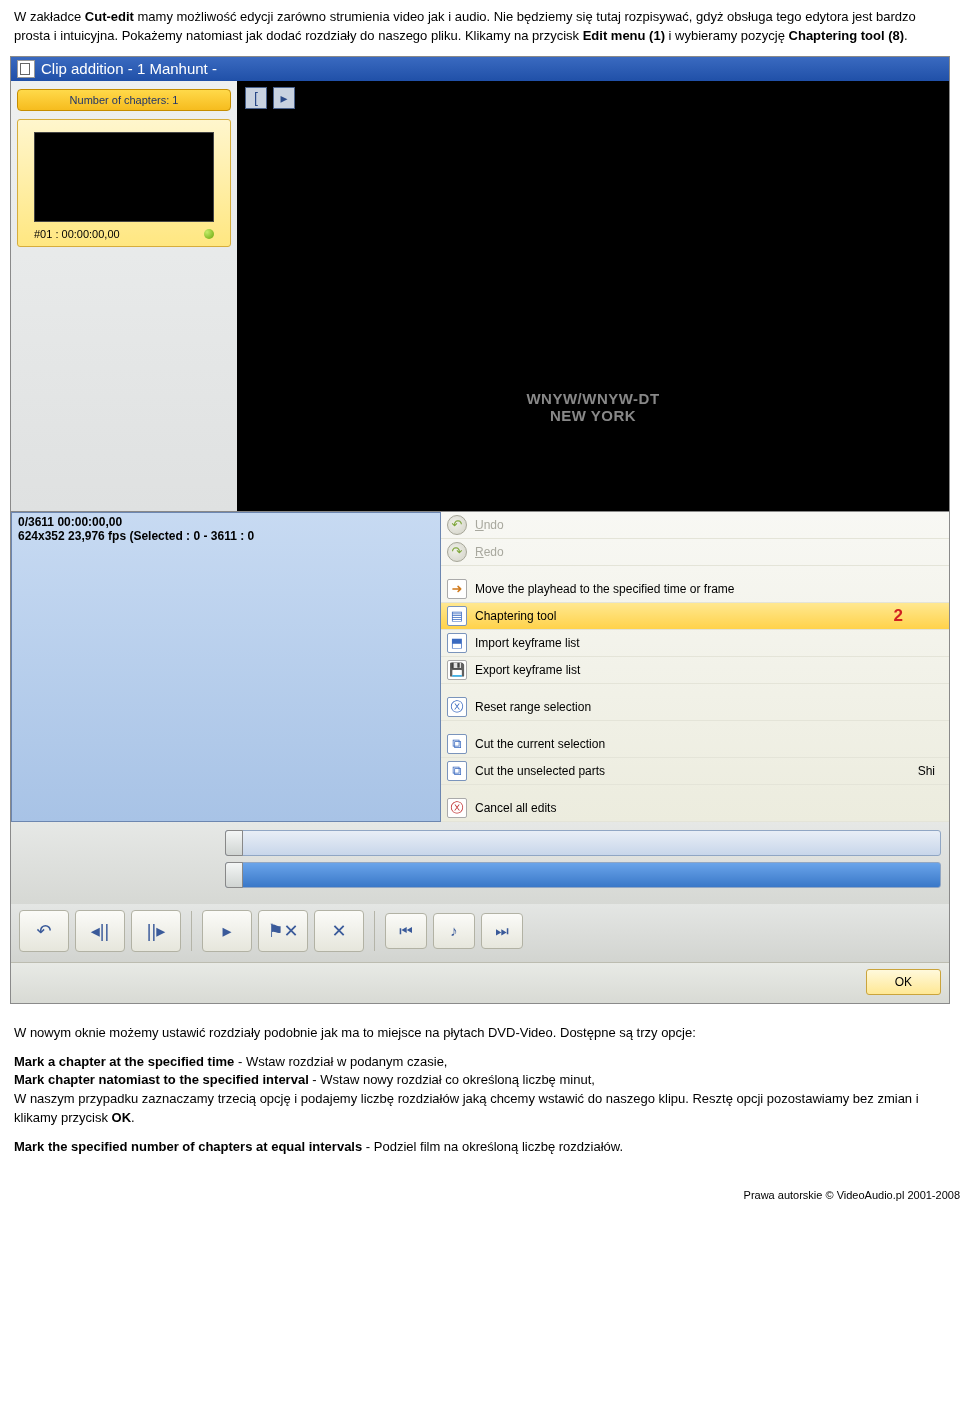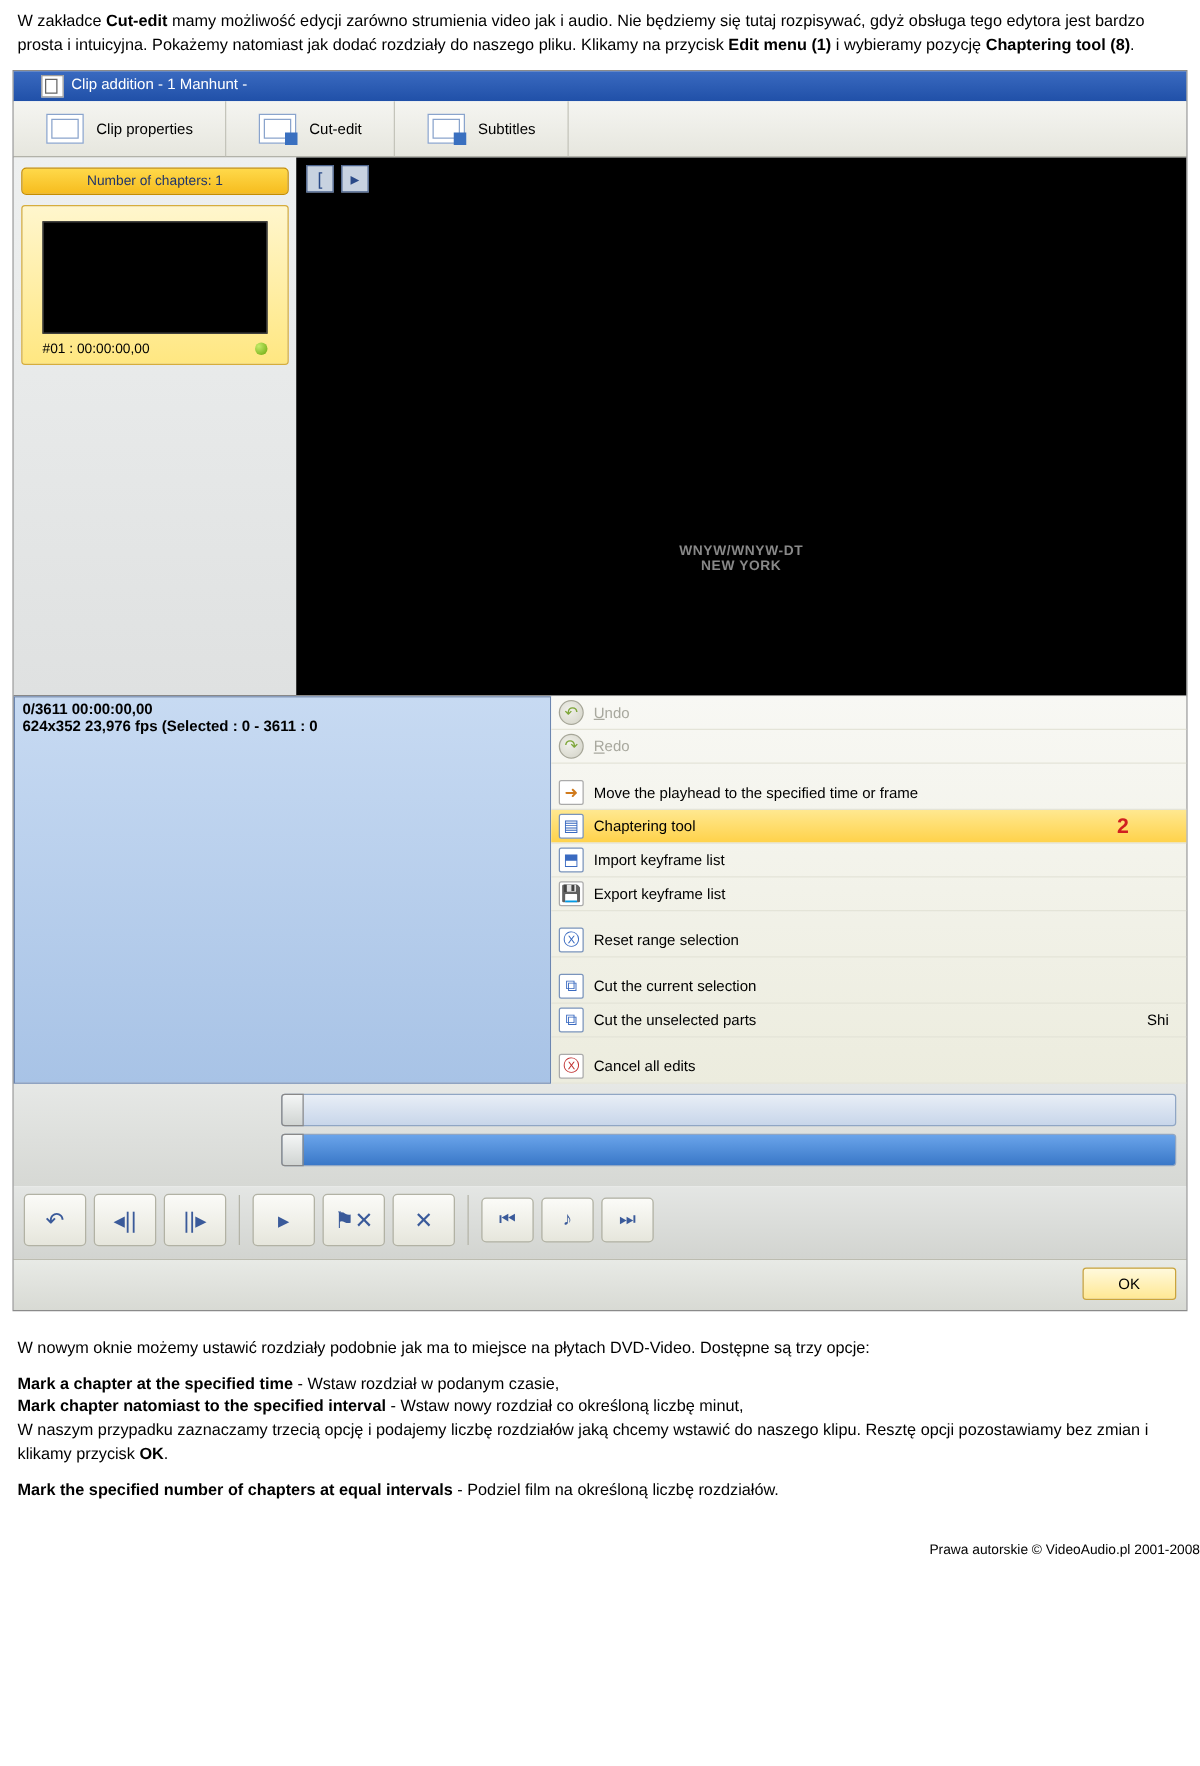--- a/index.html
+++ b/index.html
@@ -1,38 +1,38 @@
 <!DOCTYPE html>
 <html><head>
 <meta charset="utf-8">
 <style>
 body{margin:0;font-family:Verdana,Arial,sans-serif;font-size:13px;background:#fff;color:#000;width:960px}
 .doc{padding:8px 14px 0}
 .doc p{margin:0 0 10px;line-height:1.45}
 b{font-weight:bold}
 .app{border:1px solid #8a8a8a;margin:6px 10px}
-.titlebar{background:linear-gradient(#3a6ac0,#2050a8);color:#fff;padding:3px 22px;font-size:12px;display:flex;}
+.titlebar{background:linear-gradient(#3a6ac0,#2050a8);color:#fff;padding:3px 6px;font-size:15px;display:flex;}
 .titlebar .ticon{width:16px;height:16px;background:#fff;border:1px solid #999;margin-right:6px;position:relative}
 .titlebar .ticon:before{content:"";position:absolute;left:2px;top:2px;width:8px;height:10px;border:1px solid #666}
 .tabs{display:flex;background:linear-gradient(#f5f5f1,#e6e6de);border-bottom:1px solid #9a9a90}
 .tab{display:flex;align-items:center;padding:10px 26px;border-right:1px solid #c4c4ba;font-size:12px;cursor:pointer}
 .tab .ticon2{width:28px;height:22px;background:#fff;border:1px solid #8aa4cc;margin-right:10px;position:relative}
 .tab .ticon2:before{content:"";position:absolute;left:3px;top:3px;right:3px;bottom:3px;border:1px solid #8aa4cc}
 .tab .tchk{position:absolute;right:-2px;bottom:-2px;width:10px;height:10px;background:#3a70c0}
 .body{display:flex;background:linear-gradient(#eef0f0,#dfe1e1)}
 .left{width:214px;padding:8px 6px}
 .chapbadge{background:linear-gradient(#ffd94a,#f6bc1e);border:1px solid #c58d00;border-radius:4px;color:#20356a;font-size:11px;font-weight:normal;text-align:center;padding:4px 0}
 .thumbwrap{margin-top:8px;background:linear-gradient(#fff6cd,#ffe781);border:1px solid #d6ad3c;border-radius:3px;padding:12px 16px 6px}
 .thumb{background:#000;height:88px;border:1px solid #444}
 .thumblabel{display:flex;align-items:center;font-size:11px;padding-top:6px}
 .dot{width:10px;height:10px;border-radius:50%;background:radial-gradient(circle at 30% 30%,#c4ec6a,#6aa50a);margin-left:auto}
 .right{flex:1;background:#000;position:relative;min-height:430px}
 .vidicons{position:absolute;left:8px;top:6px;display:flex;gap:6px}
 .vidicons span{width:20px;height:20px;background:#c8d2e0;border:1px solid #4a628c;display:flex;align-items:center;justify-content:center;font-size:14px;color:#2a4a88}
-.watermark{position:absolute;left:50%;top:72%;transform:translateX(-50%);color:#888;font-size:11px;text-align:center;font-weight:bold;letter-spacing:.5px}
+.watermark{position:absolute;left:50%;top:72%;transform:translateX(-50%);color:#888;font-size:15px;text-align:center;font-weight:bold;letter-spacing:.5px}
 .strip{display:flex;border-top:1px solid #888}
 .info{width:416px;background:linear-gradient(#c7daf2,#a8c3e6);border:1px solid #6c86b0;font-size:12px;font-weight:bold;padding:2px 6px;font-family:Arial}
 .menu{flex:1;background:linear-gradient(#f8f8f4,#ececde);font-size:12px}
 .menuitem{display:flex;align-items:center;padding:3px 6px;border-bottom:1px solid #e4e4d8;cursor:pointer}
 .menuitem.disabled{color:#a8a89e}
 .menuitem.highlight{background:linear-gradient(#ffe890,#ffd24a)}
 .micon{width:18px;height:18px;margin-right:8px;display:flex;align-items:center;justify-content:center;font-size:13px;border:1px solid #aaa;background:#fff;border-radius:2px}
 .micon.arrow{background:radial-gradient(circle at 40% 40%,#f0f0ea,#d2d2c6);border:1px solid #a6a698;border-radius:50%;color:#7ea63a}
 .micon.blue{color:#3a6ac0;border-color:#7a94bc}
 .micon.orange{background:#fff;color:#d07a1c}
@@ -63,38 +63,20 @@
     <span>W zakładce </span><b>Cut-edit</b><span> mamy możliwość edycji zarówno strumienia video jak i audio. Nie będziemy się tutaj rozpisywać, gdyż obsługa tego edytora jest bardzo prosta i intuicyjna. Pokażemy natomiast jak dodać rozdziały do naszego pliku. Klikamy na przycisk </span><b>Edit menu (1)</b><span> i wybieramy pozycję </span><b>Chaptering tool (8)</b><span>.</span>
   </p>
 </div>
 
 <div class="app">
   <div class="titlebar">
     <span class="ticon"></span>
     <span>Clip addition - 1 Manhunt -</span>
   </div>
 
-  <div class="tabs">
-    <div class="tab">
-      <span class="ticon2"></span>
-      <span>Clip properties</span>
-    </div>
-    <div class="tab">
-      <span class="ticon2">
-          <span class="tchk"></span>
-        </span>
-      <span>Cut-edit</span>
-    </div>
-    <div class="tab">
-      <span class="ticon2">
-          <span class="tchk"></span>
-        </span>
-      <span>Subtitles</span>
-    </div>
-  </div>
 
   <div class="body">
     <div class="left">
       <div class="chapbadge">Number of chapters: 1</div>
       <div class="thumbwrap">
         <div class="thumb"></div>
         <div class="thumblabel">
           <span>#01 : 00:00:00,00</span>
           <span class="dot"></span>
         </div>

